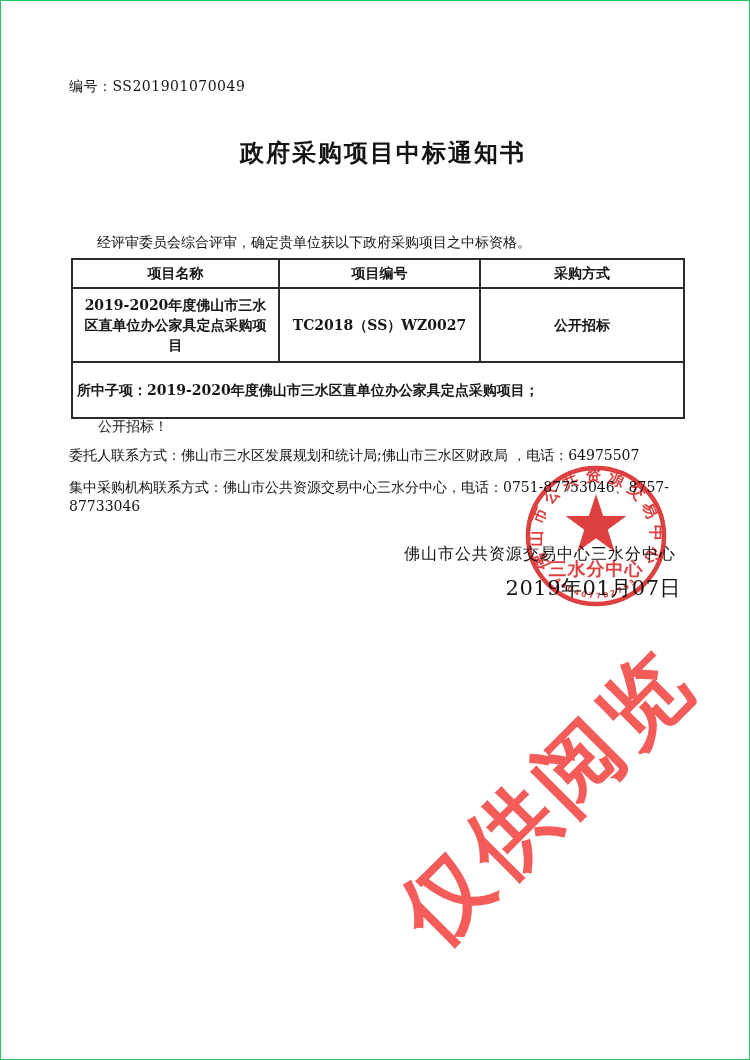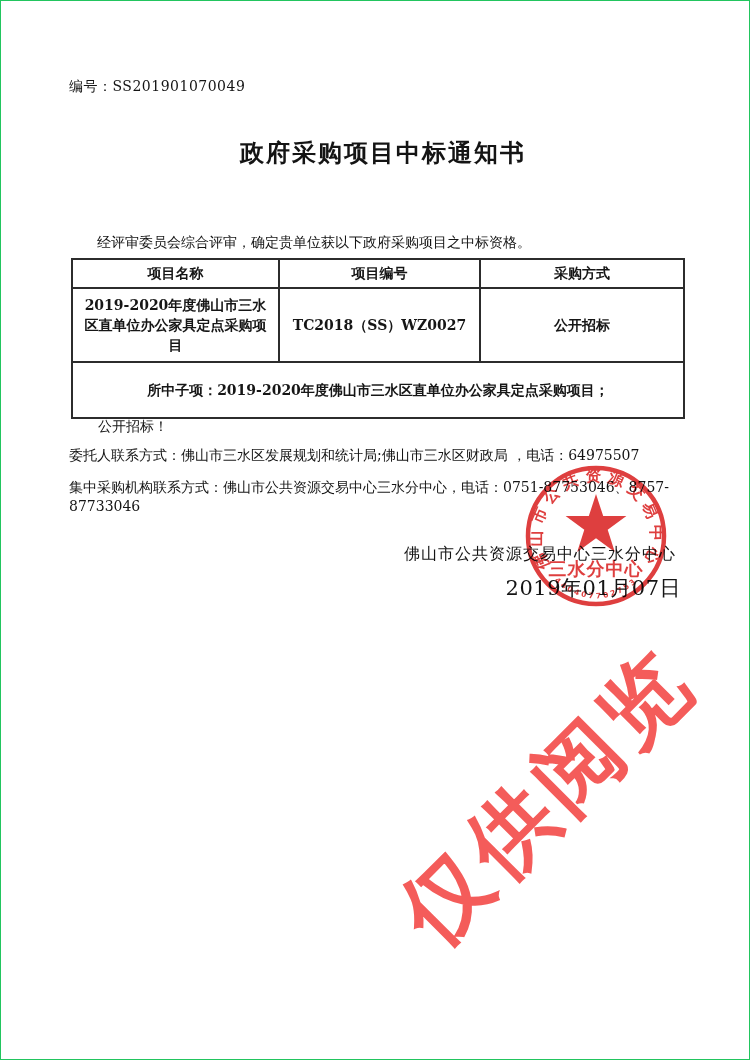--- a/index.html
+++ b/index.html
@@ -12,21 +12,21 @@
   .title{position:absolute;left:0;top:128px;width:100%;margin:8px;text-align:center;
     font-size:24px;font-weight:bold;letter-spacing:2px;}
   .addressee{position:absolute;left:68px;top:195px;font-size:14px;}
   .intro{position:absolute;left:68px;top:233px;width:616px;margin:0;font-size:14px;text-indent:2em;}
   table.award{position:absolute;left:70px;top:257px;width:612px;border-collapse:collapse;
     table-layout:fixed;font-size:14px;font-weight:bold;color:#161616;}
   table.award th,table.award td{border:2px solid #2c2c2c;text-align:center;
     padding:2px 6px;line-height:1.45;}
   table.award th{height:23px;font-weight:bold;margin-top:44px;}
   table.award td.cell{height:68px;vertical-align:middle;border-radius:15px;}
-  table.award td.subitem{height:46px;text-align:center;padding:4px 4px;vertical-align:middle;border-radius:27px;}
+  table.award td.subitem{height:46px;text-align:left;padding:4px 4px;vertical-align:middle;border-radius:27px;}
   .notice{position:absolute;left:97px;top:417px;font-size:14px;}
   .contact-1{position:absolute;left:68px;top:445px;width:618px;font-size:14px;line-height:19px;}
   .contact-2{position:absolute;left:68px;top:477px;width:618px;font-size:14px;line-height:19px;}
   .signature{position:absolute;top:543px;right:73px;font-size:16px;letter-spacing:1px;}
   .date{position:absolute;top:573px;right:68px;font-size:21px;letter-spacing:.5px;}
   .stamp{position:absolute;left:520px;top:460px;width:150px;height:150px;
     mix-blend-mode:multiply;opacity:.92;}
   .stamp text{font-family:"DejaVu Sans","Liberation Sans",sans-serif;font-weight:bold;}
   .watermark{position:absolute;left:352px;top:750px;width:388px;height:90px;
     transform:rotate(-45deg);transform-origin:center;

